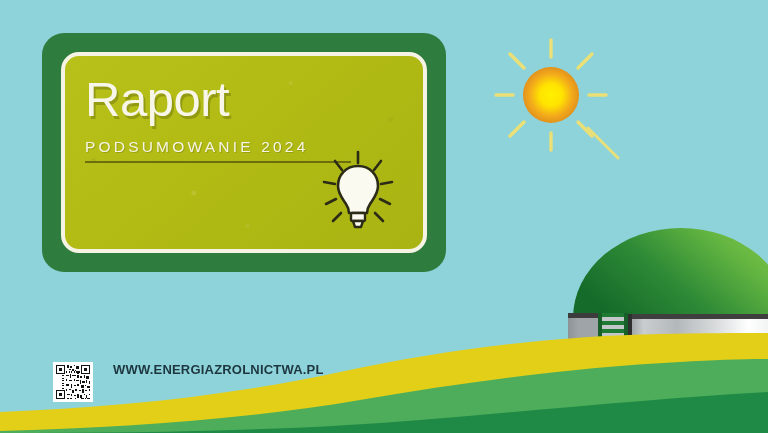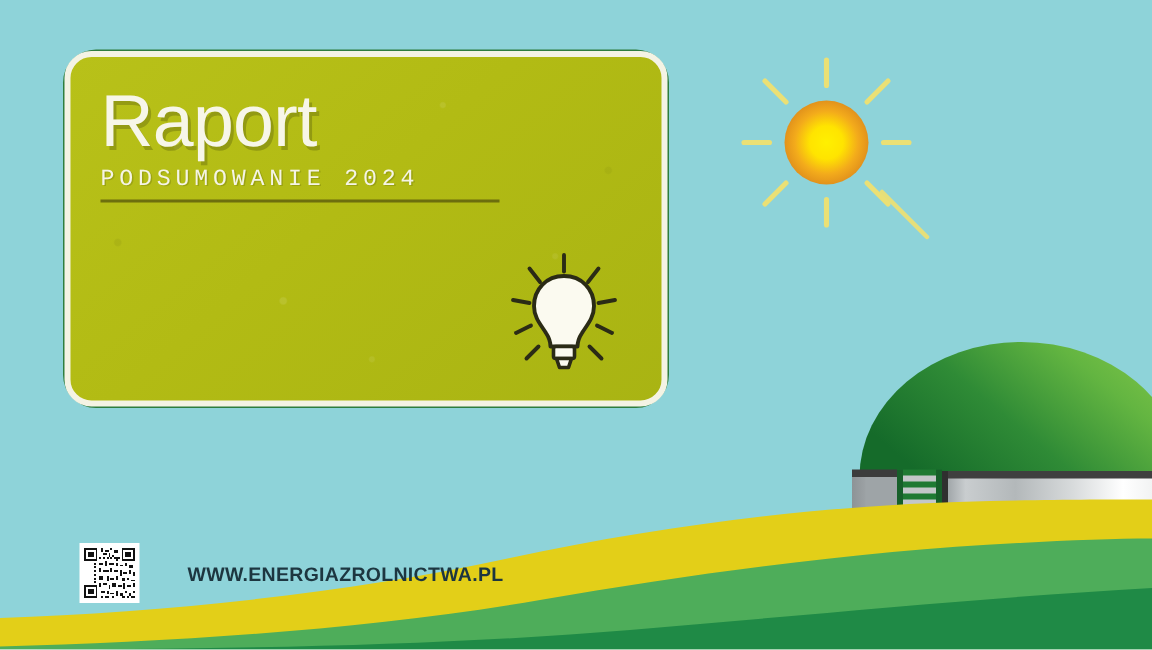--- a/index.html
+++ b/index.html
@@ -28,21 +28,21 @@
   
   .title-card {
     position: absolute;
     left: 42px;
     top: 33px;
     width: 404px;
     height: 239px;
     box-sizing: border-box;
     border-radius: 22px;
     background: #2f7d3e;
-    padding: 1px;
+    padding: 19px;
   }
   .title-card-inner {
     position: relative;
     width: 100%;
     height: 100%;
     box-sizing: border-box;
     border-radius: 18px;
     border: 4px solid #f4f3e4;
     background: #b5bf16;
     background-image:
@@ -72,22 +72,22 @@
     font-weight: 400;
     letter-spacing: -0.5px;
     text-shadow: 2px 3px 0 rgba(70,72,10,0.30);
     white-space: nowrap;
   }
   .title-line-2 {
     margin-top: -4px;
   }
 
   .subtitle-wrap {
+    margin-top: 10px;
     width: 266px;
-    font-family: Liberation Mono, monospace;
   }
   .subtitle {
     display: block;
     color: #f5f4e6;
     font-size: 15.5px;
     line-height: 18px;
     font-weight: 400;
     letter-spacing: 3.2px;
     white-space: nowrap;
     text-shadow: 1px 1px 0 rgba(70,72,10,0.22);
@@ -108,22 +108,22 @@
     width: 86px;
     height: 86px;
   }
 
   
   .footer-row {
     position: absolute;
     left: 53px;
     top: 362px;
     display: flex;
-    align-items: center;
-    gap: 32px;
+    align-items: flex-start;
+    gap: 20px;
   }
   .qr {
     width: 40px;
     height: 40px;
     background: #ffffff;
     padding: 2px;
     box-sizing: border-box;
     display: block;
   }
   .url-text {

